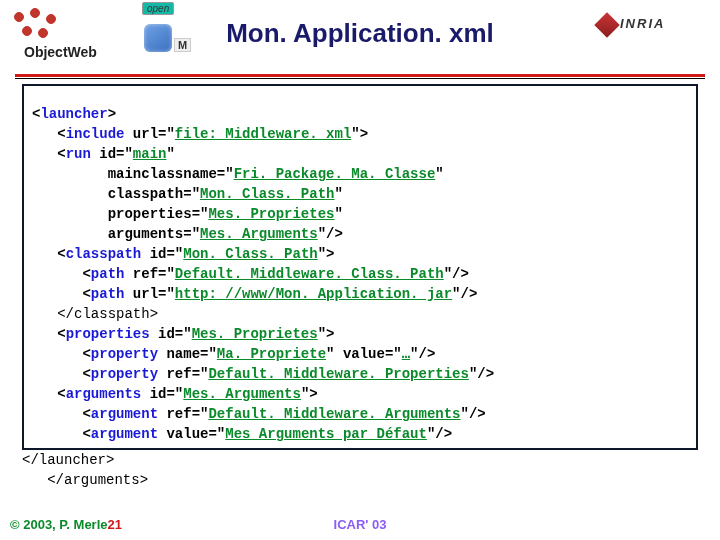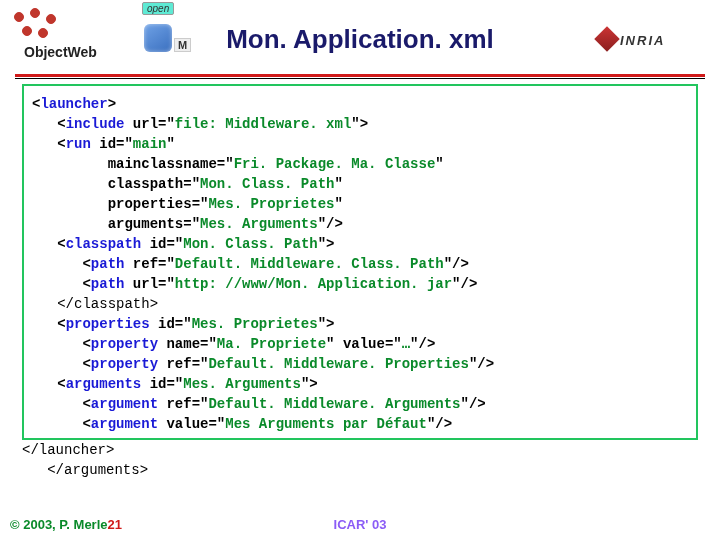--- a/index.html
+++ b/index.html
@@ -44,33 +44,33 @@
     font-weight: bold;
     color: #333;
     background: #eee;
     border: 1px solid #ccc;
     padding: 0 3px;
   }
   .title {
     position: absolute;
     left: 50%;
     transform: translateX(-50%);
-    top: 24px;
+    top: 18px;
     font-size: 26px;
     font-weight: bold;
     color: #1a1a6a;
   }
   .logo-right {
     position: absolute;
     right: 12px;
     top: 16px;
     width: 110px;
     height: 32px;
     display: flex;
-    align-items: flex-end;
+    align-items: flex-start;
     gap: 4px;
   }
   .inria-diamond {
     width: 18px;
     height: 18px;
     background: linear-gradient(135deg,#cc3434,#8a1e1e);
     transform: rotate(45deg);
   }
   .inria-text {
     font-size: 13px;
@@ -95,32 +95,32 @@
     margin-top: 1px;
   }
   .code-container {
     position: absolute;
     left: 22px;
     right: 22px;
     top: 84px;
     bottom: 40px;
   }
   .code-box {
-    border: 2px solid #22c55e;
-    padding: 8px 8px 4px 8px;
+    border: 2px solid #0f172a;
+    padding: 18px 8px 4px 8px;
   }
   .code-line, .code-line-out {
     font-family: "Courier New", Courier, monospace;
     font-size: 14px;
     line-height: 20px;
     color: #000;
     white-space: pre;
   }
   .bold { font-weight: bold; }
-  .green { color: #0a8a2a; }
+  .green { color: #0a8a2a; text-decoration: underline; }
   .blue { color: #1a1ad6; }
   .footer {
     position: absolute;
     bottom: 8px;
     left: 10px;
     right: 10px;
     display: flex;
     align-items: center;
     font-size: 13px;
     font-weight: bold;
@@ -133,21 +133,21 @@
     transform: translateX(-50%);
   }
   .footer .right { color: #d01a1a; }
   .open-label {
     font-size: 10px;
     font-style: italic;
     color: #333;
     border: 1px solid #999;
     padding: 0 4px;
     border-radius: 2px;
-    background: #5eead4;
+    background: #14b8a6;
     position: absolute;
     left: 142px;
     top: 2px;
   }
   .ow-dots {
     position: absolute;
     left: 8px;
     top: 8px;
     width: 64px;
     height: 40px;

